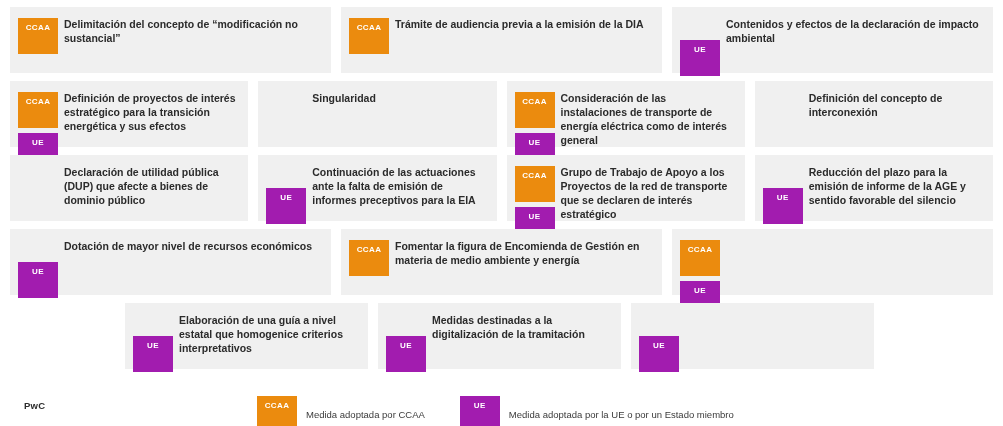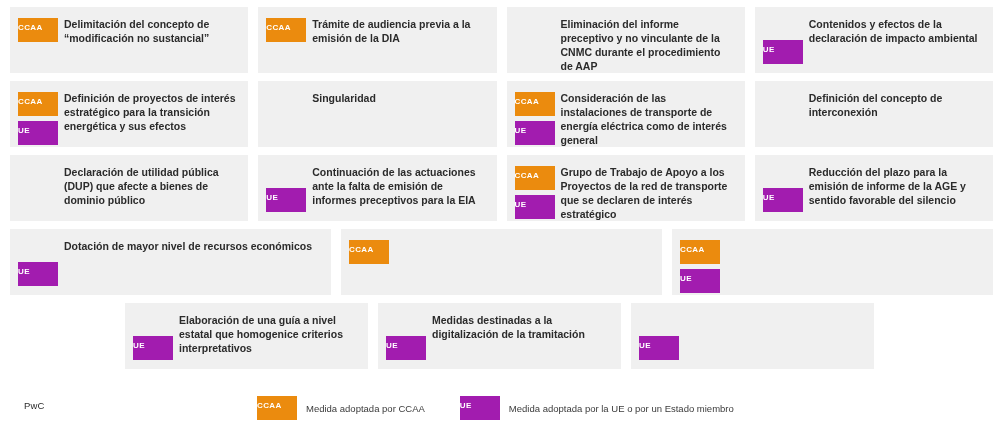--- a/index.html
+++ b/index.html
@@ -58,23 +58,23 @@
     width: 46px;
     flex: 0 0 46px;
     display: flex;
     flex-direction: column;
     gap: 5px;
     padding-top: 2px;
   }
   .badge {
     display: block;
     width: 40px;
-    height: 24px;
+    height: 36px;
     line-height: 20px;
-    text-align: left;
+    text-align: center;
     font-size: 8px;
     font-weight: bold;
     letter-spacing: 0.4px;
     color: #ffffff;
   }
   .badge.ccaa { background: #eb8b0e; }
   .badge.ue   { background: #a21caf; }
 
   .badges.offset-ue { padding-top: 24px; }
   .badges.empty { visibility: hidden; }
@@ -108,21 +108,21 @@
   }
   .legend-item + .legend-item { margin-left: 25px; }
   .legend-label { white-space: nowrap; }
 
   
   .brand {
     position: absolute;
     left: 24px;
     top: 400px;
     font-size: 9.5px;
-    font-weight: normal;
+    font-weight: bold;
     color: #2d2d2d;
     letter-spacing: 0.2px;
   }
 </style>
 </head>
 <body>
 
 <div class="grid" id="grid">
     <div class="row row-1 row-4">
       <div class="card">
@@ -131,65 +131,59 @@
         </div>
         <div class="card-text">Delimitación del concepto de “modificación no sustancial”</div>
       </div>
       <div class="card">
         <div class="badges">
           <span class="badge ccaa">CCAA</span>
         </div>
         <div class="card-text">Trámite de audiencia previa a la emisión de la DIA</div>
       </div>
       <div class="card">
+        <div class="badges offset-ue">
+          <span class="badge ue">UE</span>
+        </div>
+        <div class="card-text">Contenidos y efectos de la declaración de impacto ambiental</div>
+      </div>
+    </div>
+    <div class="row row-2 row-4">
+      <div class="card">
+        <div class="badges">
+          <span class="badge ccaa">CCAA</span>
+          <span class="badge ue">UE</span>
+        </div>
+        <div class="card-text">Definición de proyectos de interés estratégico para la transición energética y sus efectos</div>
+      </div>
+      <div class="card">
         <div class="badges empty">
           <span class="badge ccaa">CCAA</span>
         </div>
-        <div class="card-text">Eliminación del informe preceptivo y no vinculante de la CNMC durante el procedimiento de AAP</div>
-      </div>
-      <div class="card">
-        <div class="badges offset-ue">
-          <span class="badge ue">UE</span>
-        </div>
-        <div class="card-text">Contenidos y efectos de la declaración de impacto ambiental</div>
-      </div>
-    </div>
-    <div class="row row-2 row-4">
-      <div class="card">
-        <div class="badges">
-          <span class="badge ccaa">CCAA</span>
-          <span class="badge ue">UE</span>
-        </div>
-        <div class="card-text">Definición de proyectos de interés estratégico para la transición energética y sus efectos</div>
+        <div class="card-text">Singularidad</div>
+      </div>
+      <div class="card">
+        <div class="badges">
+          <span class="badge ccaa">CCAA</span>
+          <span class="badge ue">UE</span>
+        </div>
+        <div class="card-text">Consideración de las instalaciones de transporte de energía eléctrica como de interés general</div>
       </div>
       <div class="card">
         <div class="badges empty">
           <span class="badge ccaa">CCAA</span>
         </div>
-        <div class="card-text">Singularidad</div>
-      </div>
-      <div class="card">
-        <div class="badges">
-          <span class="badge ccaa">CCAA</span>
-          <span class="badge ue">UE</span>
-        </div>
-        <div class="card-text">Consideración de las instalaciones de transporte de energía eléctrica como de interés general</div>
-      </div>
+        <div class="card-text">Definición del concepto de interconexión</div>
+      </div>
+    </div>
+    <div class="row row-3 row-4">
       <div class="card">
         <div class="badges empty">
           <span class="badge ccaa">CCAA</span>
         </div>
-        <div class="card-text">Definición del concepto de interconexión</div>
-      </div>
-    </div>
-    <div class="row row-3 row-4">
-      <div class="card">
-        <div class="badges empty">
-          <span class="badge ccaa">CCAA</span>
-        </div>
         <div class="card-text">Declaración de utilidad pública (DUP) que afecte a bienes de dominio público</div>
       </div>
       <div class="card">
         <div class="badges offset-ue">
           <span class="badge ue">UE</span>
         </div>
         <div class="card-text">Continuación de las actuaciones ante la falta de emisión de informes preceptivos para la EIA</div>
       </div>
       <div class="card">
         <div class="badges">
@@ -209,20 +203,21 @@
       <div class="card">
         <div class="badges offset-ue">
           <span class="badge ue">UE</span>
         </div>
         <div class="card-text">Dotación de mayor nivel de recursos económicos</div>
       </div>
       <div class="card">
         <div class="badges">
           <span class="badge ccaa">CCAA</span>
         </div>
+        <div class="card-text">Fomentar la figura de Encomienda de Gestión en materia de medio ambiente y energía</div>
       </div>
       <div class="card">
         <div class="badges">
           <span class="badge ccaa">CCAA</span>
           <span class="badge ue">UE</span>
         </div>
       </div>
     </div>
     <div class="row row-5 row-bottom">
       <div class="card">

